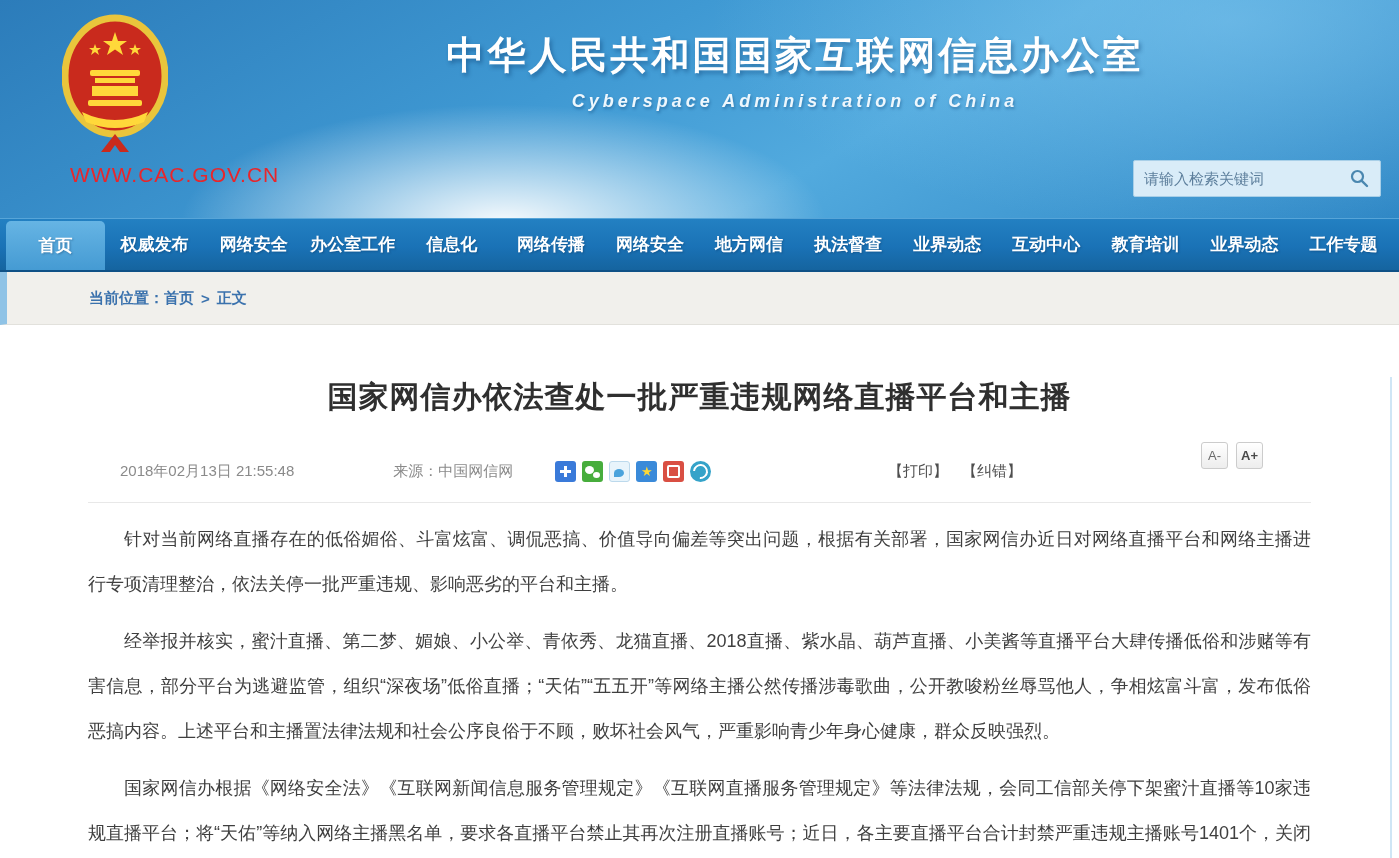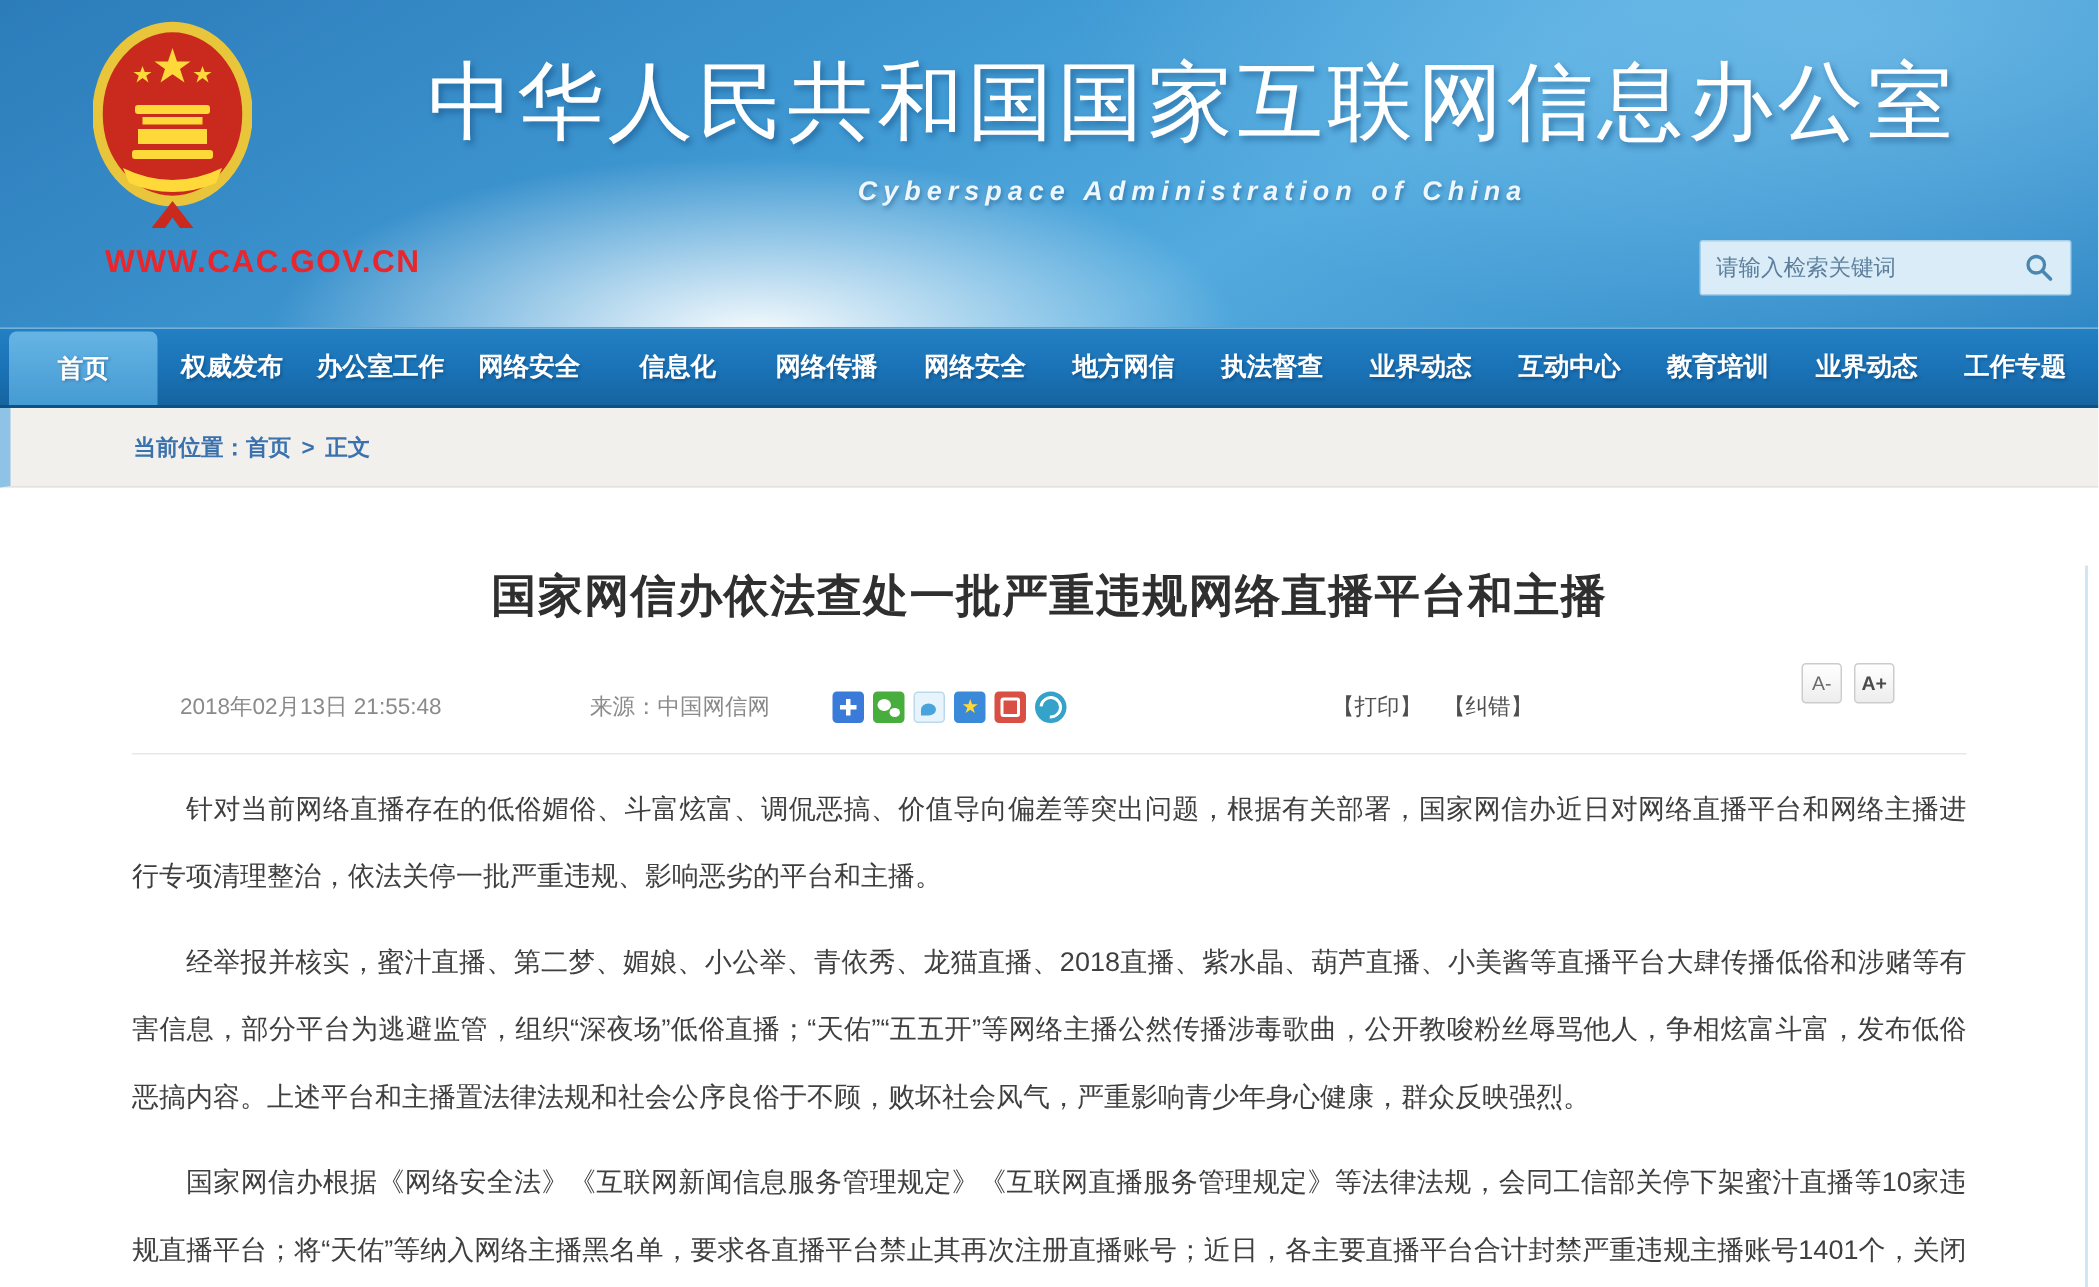--- a/index.html
+++ b/index.html
@@ -13,31 +13,31 @@
   .header {
     position:relative; height:218px;
     background:
       radial-gradient(ellipse 520px 190px at 36% 102%, rgba(255,255,255,0.95), rgba(255,255,255,0) 62%),
       radial-gradient(ellipse 800px 320px at 88% 10%, rgba(130,200,240,0.55), rgba(130,200,240,0) 65%),
       linear-gradient(150deg,#2c7cba 0%,#3f99d3 40%,#52aade 62%,#2f87c5 100%);
   }
   .emblem { position:absolute; left:62px; top:14px; width:106px; height:142px; }
   .site-titles { position:absolute; left:195px; right:4px; top:30px; text-align:center; }
   .site-title-cn {
-    color:#ffffff; font-size:57px; font-weight:normal; letter-spacing:3px;
+    color:#ffffff; font-size:38px; font-weight:bold; letter-spacing:3px;
     text-shadow:2px 3px 4px rgba(10,60,110,0.45); white-space:nowrap;text-align:center;
   }
   .site-title-en {
     margin-top:10px; color:#eef7fd; font-size:18px; font-weight:bold; letter-spacing:4px;
     text-shadow:1px 2px 3px rgba(10,60,110,0.4);
     font-style:italic;
   }
   .site-url {
     position:absolute; left:70px; top:163px; color:#e8262b; font-size:21px;
-    font-weight:bold; letter-spacing:1px;
+    font-weight:normal; letter-spacing:1px;
   }
   .search-box {
     position:absolute; right:18px; top:160px; width:248px; height:37px;
     background:#d9ecf8; border:1px solid #a8cfe8; border-radius:2px;
     display:flex; align-items:center; padding:12px 10px;
   }
   .search-input {
     flex:1; border:none; outline:none; background:transparent;
     font-size:15px; color:#4a6f8c; font-family:inherit;
   }
@@ -156,22 +156,22 @@
         <circle cx="8.5" cy="8.5" r="5.5" fill="none" stroke="#4a87b0" stroke-width="2.2"></circle>
         <line x1="12.8" y1="12.8" x2="18" y2="18" stroke="#4a87b0" stroke-width="2.4" stroke-linecap="round"></line>
       </svg>
     </button>
   </div>
 </div>
 
 <div class="nav">
   <a href="#" class="active">首页</a>
   <a href="#">权威发布</a>
+  <a href="#">网络安全</a>
   <a href="#">办公室工作</a>
-  <a href="#">网络安全</a>
   <a href="#">信息化</a>
   <a href="#">网络传播</a>
   <a href="#">网络安全</a>
   <a href="#">地方网信</a>
   <a href="#">执法督查</a>
   <a href="#">业界动态</a>
   <a href="#">互动中心</a>
   <a href="#">教育培训</a>
   <a href="#">业界动态</a>
   <a href="#">工作专题</a>

